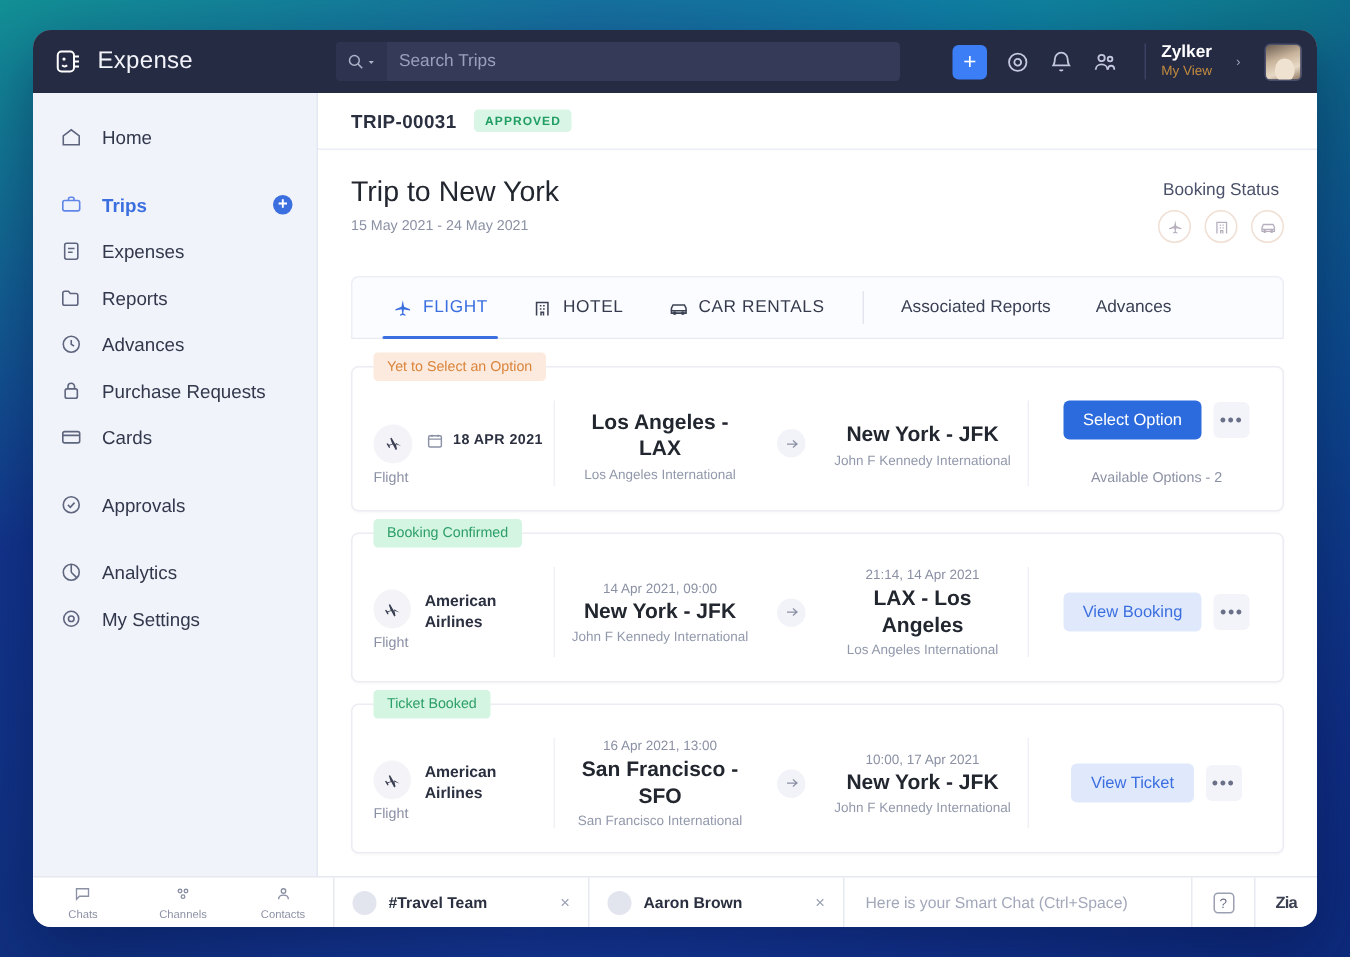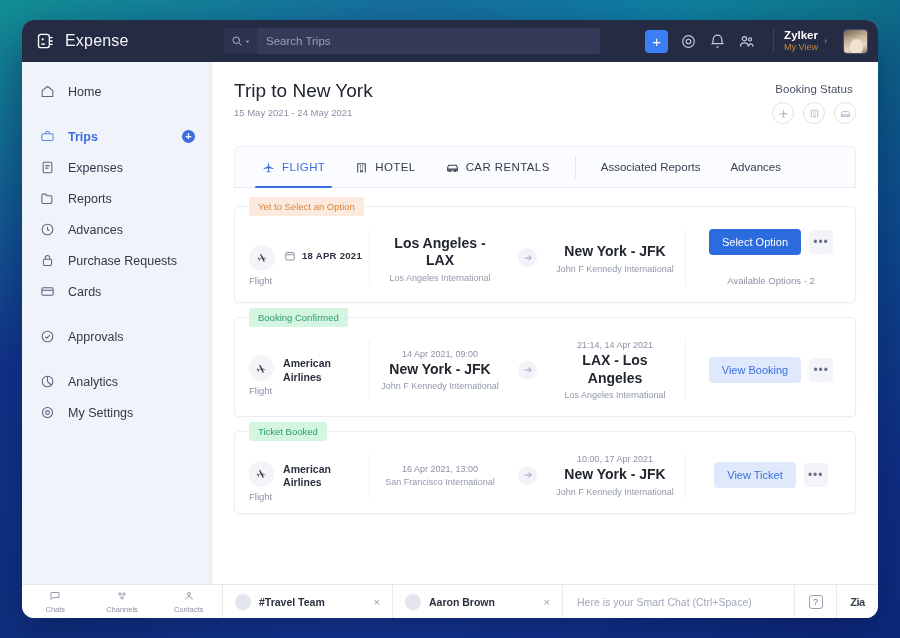--- a/index.html
+++ b/index.html
@@ -73,21 +73,21 @@
   .plus-btn {
     width: 23px; height: 23px; border-radius: 4px;
     background: #3b7ef5; color: #fff;
     display: flex; align-items: center; justify-content: center;
     font-size: 15px; line-height: 1; border: 0; cursor: pointer;
   }
   .top-icon { width: 17px; height: 17px; color: #c3c8dd; cursor: pointer; display:block;}
   .org {
     margin-left: 6px; padding-left: 10px;
     border-left: 1px solid #3b4160;
-    display: flex; align-items: center; gap: 6px; cursor: pointer;
+    display: flex; align-items: center; gap: 16px; cursor: pointer;
   }
   .org-txt { display: flex; flex-direction: column; line-height: 1.15; }
   .org-name { font-size: 11.5px; color: #ffffff; font-weight: 600; }
   .org-view { font-size: 9px; color: #c08a3e; }
   .org-caret { color:#9aa0bb; font-size: 9px; }
   .avatar {
     width: 25px; height: 25px; border-radius: 4px; margin-left: 4px;
     background: linear-gradient(160deg,#6d5f53 0%,#c9b49c 40%,#e7d9c6 70%,#8c7763 100%);
     border: 1px solid #4a4f6b; cursor: pointer; overflow:hidden; position:relative;
   }
@@ -467,20 +467,24 @@
             <circle cx="12" cy="12" r="3"></circle>
               <circle cx="12" cy="12" r="8"></circle>
           </svg>
         </span>
         <span class="nav-label">My Settings</span>
       </div>
     </div>
 
     <div class="main">
 
+      <div class="main-head">
+        <span class="trip-id">TRIP-00031</span>
+        <span class="badge-approved">APPROVED</span>
+      </div>
 
       <div class="main-scroll">
 
         <div class="title-row">
           <div>
             <div class="trip-title">Trip to New York</div>
             <div class="trip-dates">15 May 2021 - 24 May 2021</div>
           </div>
 
           <div class="booking-status">
@@ -651,20 +655,21 @@
                       <path d="M21 15.5l-7.2-2.6-4.5-7.6-1.6.6 2.4 7-4 1 -1.7-1.9-1.3.5 1.6 2.9 1.6 2.5 1.1-.8-.6-2.4 4-1.1 3.6 6.6 1.6-.7-1.6-8z"></path>
                     </svg>
                 </span>
                 <span class="mode-label">Flight</span>
                 <span class="airline">American Airlines</span>
               </div>
 
               <div class="col-route">
                 <div class="leg">
                   <div class="leg-time">16 Apr 2021, 13:00</div>
+                  <div class="leg-city">San Francisco - SFO</div>
                   <div class="leg-sub">San Francisco International</div>
                 </div>
                 <span class="arrow-circle">
                   <svg viewBox="0 0 24 24" fill="none" stroke="currentColor" stroke-width="2">
                       <path d="M4 12h15M13.5 6.5L20 12l-6.5 5.5"></path>
                     </svg>
                 </span>
                 <div class="leg">
                   <div class="leg-time">10:00, 17 Apr 2021</div>
                   <div class="leg-city">New York - JFK</div>

